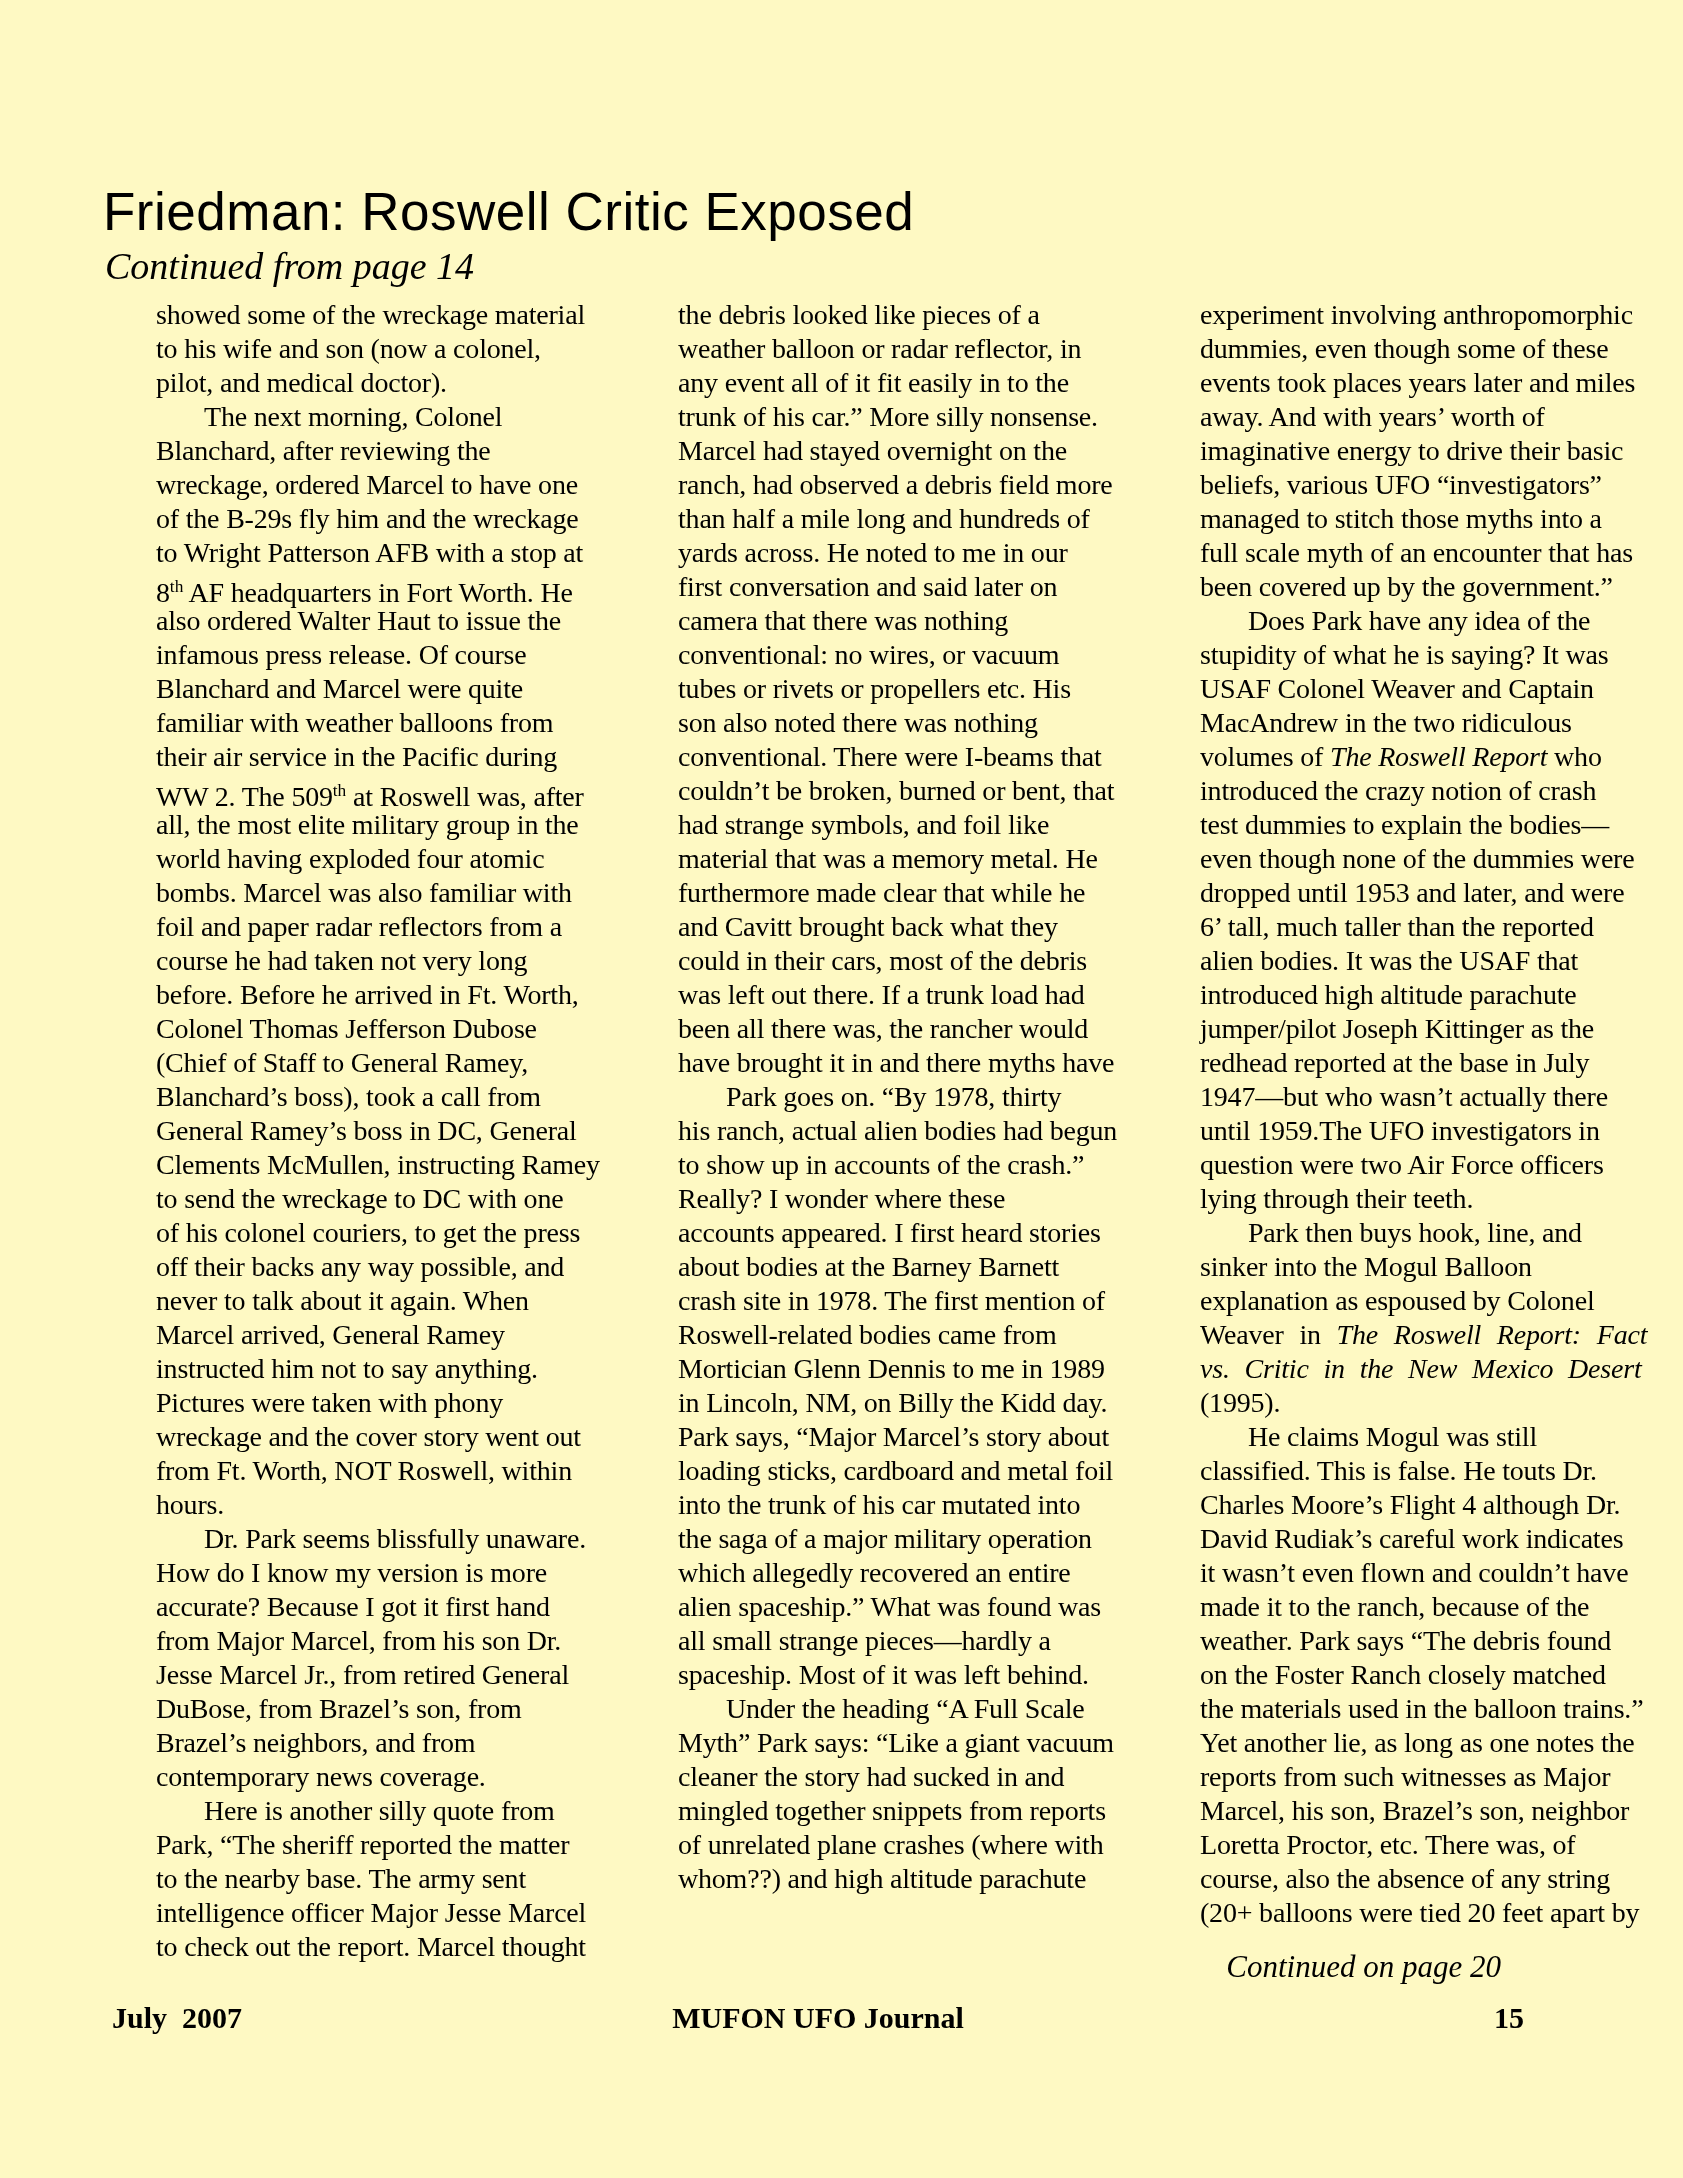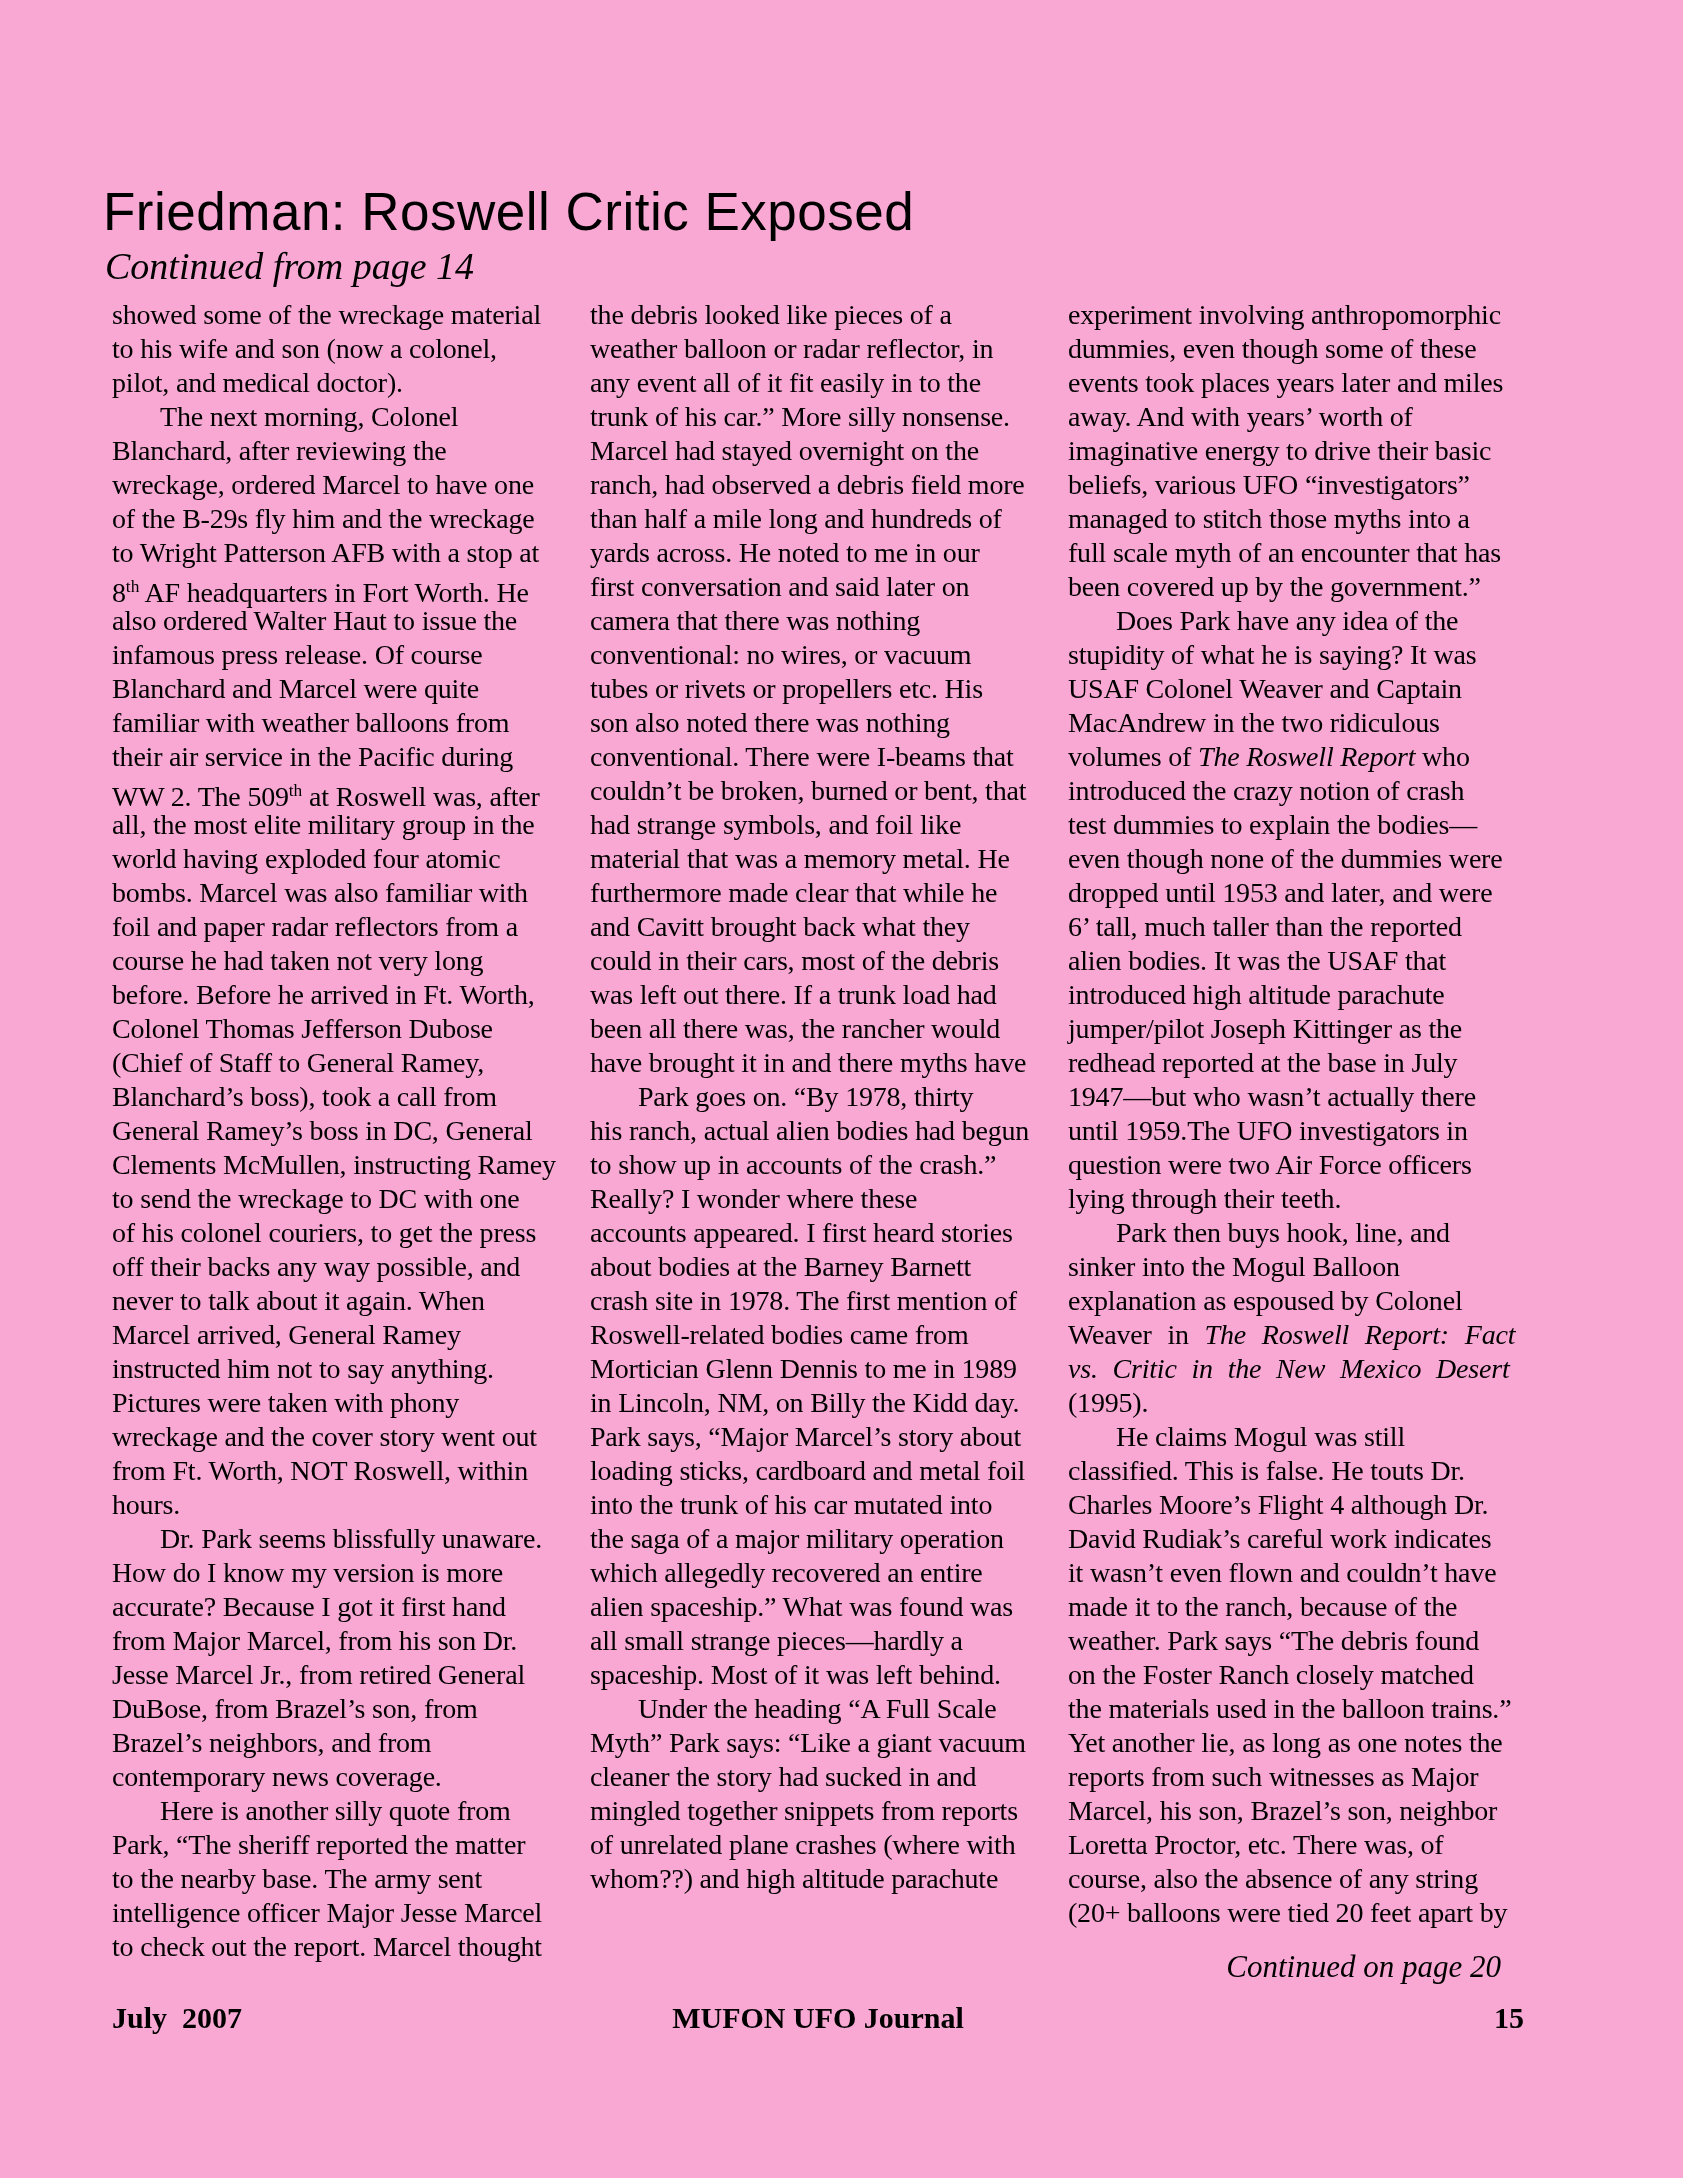--- a/index.html
+++ b/index.html
@@ -1,20 +1,20 @@
 <!DOCTYPE html>
 <html><head>
 <meta charset="utf-8">
 <style>
   html,body { margin:0; padding:0; background:#e8e8e8; }
   .page {
     position:relative;
     width:1683px;
     height:2178px;
-    background:#f9a8d4;
+    background:#fef9c3;
     overflow:hidden;
     font-family:"Liberation Serif", serif;
     color:#000;
   }
   .title {
     position:absolute;
     left:103px;
     top:185px;
     font-family:"Liberation Sans", sans-serif;
     font-size:53px;
@@ -30,21 +30,21 @@
     font-style:italic;
     white-space:pre;
   }
   .columns {
     position:absolute;
     left:112px;
     top:298px;
     display:flex;
     gap:21px;
   }
-  .col { width:457px; }
+  .col { width:457px;margin-left:44px; }
   .line {
     line-height:34px;
     height:34px;
     font-size:28px;
     letter-spacing:-0.2px;
     white-space:nowrap;
   }
   .line.ind { text-indent:48px; }
   .it { font-style:italic; }
   .sup { vertical-align:super; font-size:0.62em; letter-spacing:0; }

